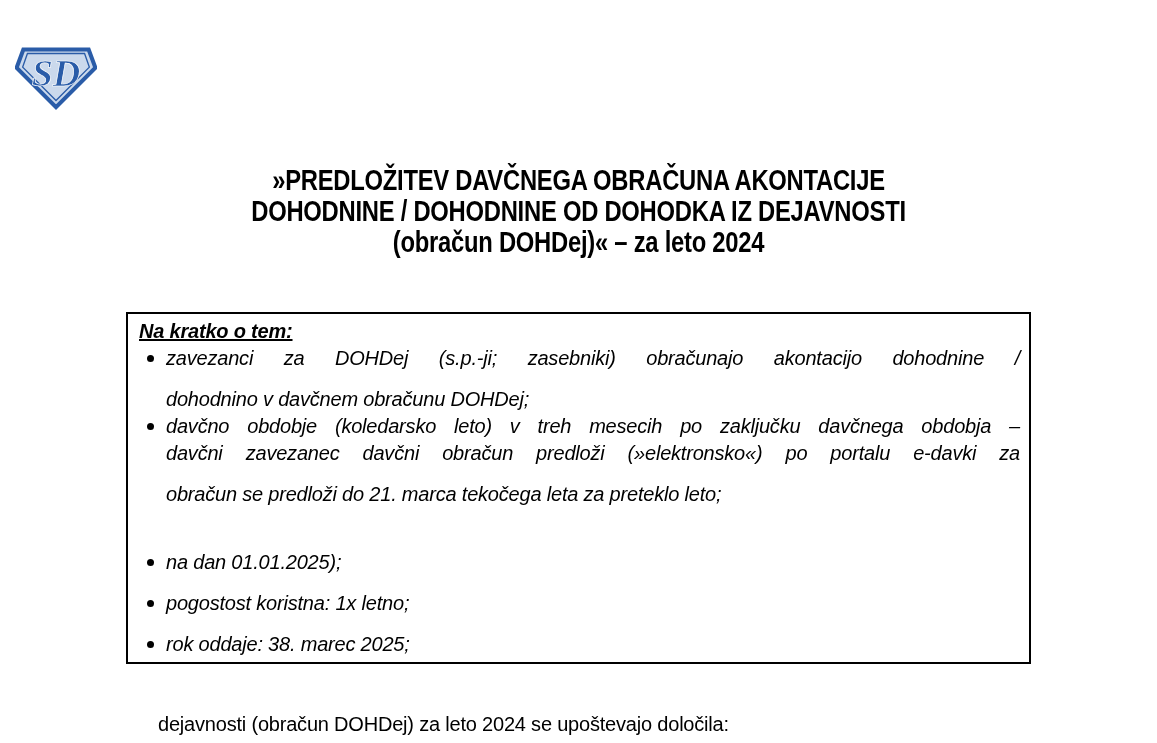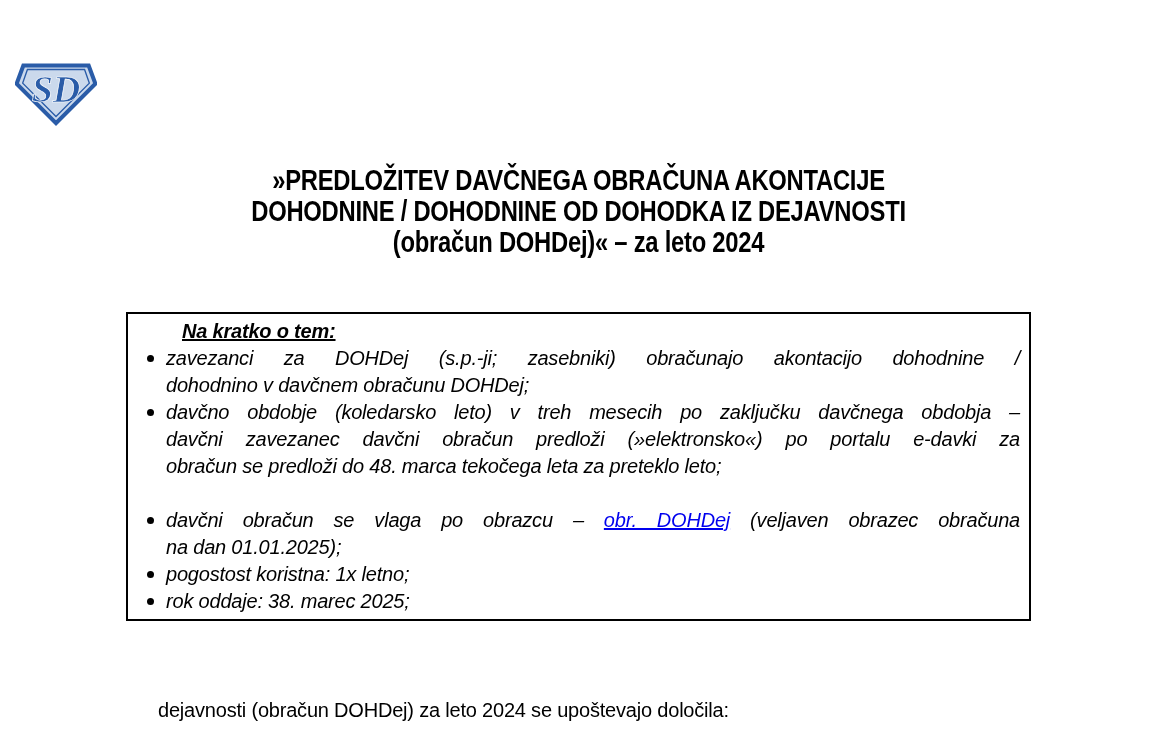--- a/index.html
+++ b/index.html
@@ -4,49 +4,49 @@
 <style>
   html, body { margin: 0; padding: 0; }
   body {
     width: 1157px; height: 743px;
     position: relative; overflow: hidden;
     background: #ffffff; color: #000000;
     font-family: "Liberation Sans", "DejaVu Sans", sans-serif;
   }
 
   
-  .logo { position: absolute; left: 15px; top: 60px; width: 82px; height: 68px; }
+  .logo { position: absolute; left: 15px; top: 44px; width: 82px; height: 68px; }
 
   
   .title {
     position: absolute; top: 165px; left: 0; width: 1157px;
     text-align: center; font-weight: bold; font-size: 29px; line-height: 31px;
     transform: scaleX(0.82); transform-origin: 50% 0;
     letter-spacing: -0.3px;
   }
 
   
   .infobox {
     position: absolute; left: 126px; top: 312px; width: 905px;
     box-sizing: border-box; border: 2px solid #000000;
     padding: 4px 9px 4px 11px;
     font-size: 20px; line-height: 27px; font-style: italic;
     letter-spacing: -0.2px;
   }
-  .box-heading { font-weight: bold; margin-left: 43px; }
+  .box-heading { font-weight: bold; }
   .box-heading .u { text-decoration: underline; }
 
   .bullet { position: relative; padding-left: 27px; }
   .dot {
     position: absolute; left: 8px; top: 10px;
     width: 7px; height: 7px; border-radius: 50%; background: #000000;
   }
   .line { min-height: 27px; }
   .just { text-align: justify; text-align-last: justify; }
-  .lastline { text-align: right; text-align-last: left; }
+  .lastline { text-align: right; text-align-last: left; margin-top: 14px; }
   .spacer { height: 27px; }
 
   a.doclink { color: #0000EE; text-decoration: underline; cursor: pointer; }
 
   
   .footer {
     position: absolute; left: 136px; top: 697px; width: 884px;
     font-size: 20px; line-height: 27px; letter-spacing: -0.2px;
   }
   .footer .indent { margin-left: 22px; }
@@ -76,28 +76,27 @@
   <div class="bullet">
     <span class="dot"></span>
     <div class="line just">zavezanci za DOHDej (s.p.-ji; zasebniki) obračunajo akontacijo dohodnine /</div>
     <div class="line lastline">dohodnino v davčnem obračunu DOHDej;</div>
   </div>
 
   <div class="bullet">
     <span class="dot"></span>
     <div class="line just">davčno obdobje (koledarsko leto) v treh mesecih po zaključku davčnega obdobja –</div>
     <div class="line just">davčni zavezanec davčni obračun predloži (»elektronsko«) po portalu e-davki za</div>
-    <div class="line lastline">obračun se predloži do 48. marca tekočega leta za preteklo leto;</div>
+    <div class="line lastline">obračun se predloži do 21. marca tekočega leta za preteklo leto;</div>
   </div>
 
   <div class="spacer"></div>
 
   <div class="bullet">
     <span class="dot"></span>
-    <div class="line just"><span>davčni obračun se vlaga po obrazcu – </span><a class="doclink">obr. DOHDej</a><span> (veljaven obrazec obračuna</span></div>
     <div class="line lastline">na dan 01.01.2025);</div>
   </div>
 
   <div class="bullet">
     <span class="dot"></span>
     <div class="line lastline">pogostost koristna: 1x letno;</div>
   </div>
 
   <div class="bullet">
     <span class="dot"></span>

